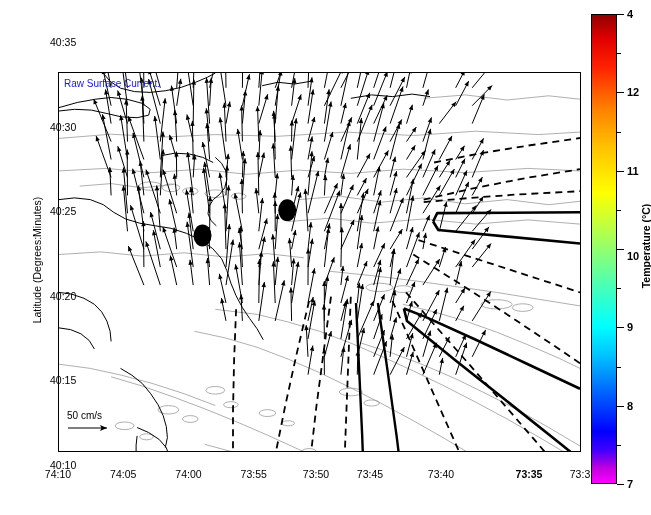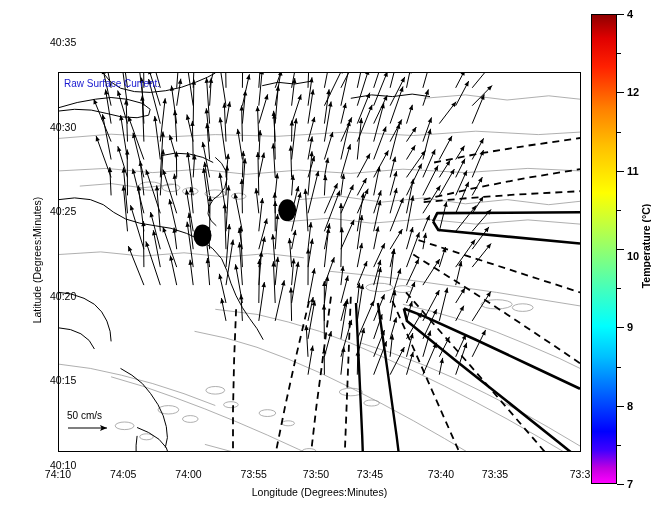--- a/index.html
+++ b/index.html
@@ -783,34 +783,33 @@
 
     <div id="scalebox">
       <div class="lab">50 cm/s</div>
       <svg id="scalearrow" viewBox="0 0 46 10">
         <line x1="1" y1="5" x2="40" y2="5" stroke="#000" stroke-width="1.2"></line>
         <path d="M40 5 L33 2 L34.5 5 L33 8 Z" fill="#000"></path>
       </svg>
     </div>
   </div>
 
-  <div id="xtitle">Longitude (Degrees:Minutes)</div>
   <div id="ytitle">Latitude (Degrees:Minutes)</div>
 
   <div id="cbar"></div>
   <div id="cbtitle">Temperature (°C)</div>
 
 <div class="xlab" style="left: 58px;">74:10</div>
     <div class="xlab" style="left: 123.25px;">74:05</div>
     <div class="xlab" style="left: 188.5px;">74:00</div>
     <div class="xlab" style="left: 253.75px;">73:55</div>
     <div class="xlab" style="left: 316px;">73:50</div>
     <div class="xlab" style="left: 370px;">73:45</div>
     <div class="xlab" style="left: 441px;">73:40</div>
-    <div class="xlab" style="left: 495px;">73:35</div>
+    <div class="xlab" style="left: 529px; font-weight: bold;">73:35</div>
     <div class="xlab" style="left: 580px;">73:3</div>
     <div class="ylab" style="top: 42px; width: 0px; left: 50px; text-align: right; transform: translate(-100%, -50%);">40:35</div>
     <div class="ylab" style="top: 126.6px; width: 0px; left: 50px; text-align: right; transform: translate(-100%, -50%);">40:30</div>
     <div class="ylab" style="top: 211.2px; width: 0px; left: 50px; text-align: right; transform: translate(-100%, -50%);">40:25</div>
     <div class="ylab" style="top: 295.8px; width: 0px; left: 50px; text-align: right; transform: translate(-100%, -50%);">40:20</div>
     <div class="ylab" style="top: 380.4px; width: 0px; left: 50px; text-align: right; transform: translate(-100%, -50%);">40:15</div>
     <div class="ylab" style="top: 465px; width: 0px; left: 50px; text-align: right; transform: translate(-100%, -50%);">40:10</div>
     <div class="ctick" style="top: 14px;"></div>
     <div class="ctlab" style="top: 14px;">4</div>
     <div class="ctick" style="top: 92.3333px;"></div>

